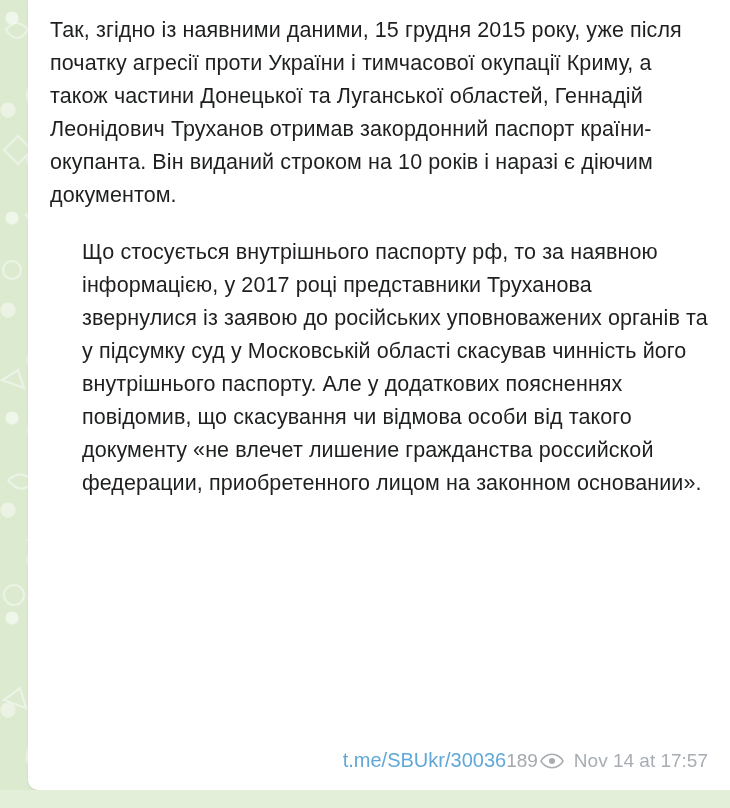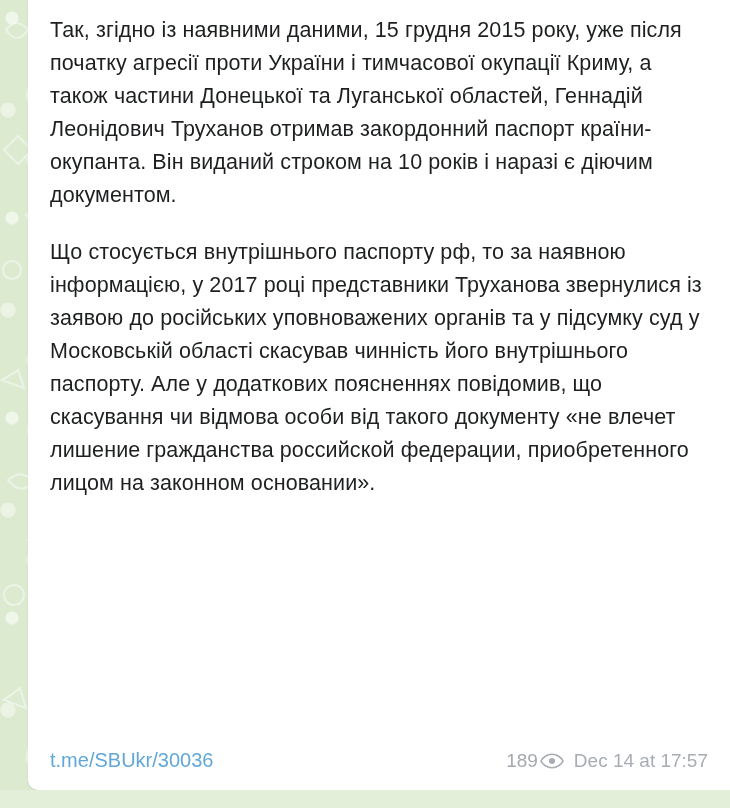--- a/index.html
+++ b/index.html
@@ -43,32 +43,34 @@
     top: 0;
     width: 702px;
     min-height: 790px;
     background: #ffffff;
     border-radius: 0 0 0 10px;
     box-shadow: 0 1px 2px rgba(0,0,0,0.10);
     box-sizing: border-box;
     padding: 14px 22px 10px 22px;
     display: flex;
     flex-direction: column;
+    align-items: flex-end;
   }
 
   .msg-text {
     color: #1d1f20;
     font-size: 21.5px;
     line-height: 33px;
     letter-spacing: 0.1px;
     white-space: pre-wrap;
     word-wrap: break-word;
   }
   .para + .para {
     margin-top: 24px;
+    margin-left: 32px;
   }
 
   #message-footer {
     margin-top: auto;
     display: flex;
     align-items: center;
     padding-top: 14px;
     padding-bottom: 8px;
   }
   #post-link {
@@ -141,18 +143,18 @@
   <div id="message-footer">
     <a id="post-link" href="#">t.me/SBUkr/30036</a>
     <div id="footer-meta">
       <span id="view-count">189</span>
       <span id="eye-icon">
         <svg width="24" height="16" viewBox="0 0 24 16" xmlns="http://www.w3.org/2000/svg">
           <path d="M12 1.2C6.6 1.2 2.3 5.1 1 8c1.3 2.9 5.6 6.8 11 6.8S21.7 10.9 23 8c-1.3-2.9-5.6-6.8-11-6.8z" fill="none" stroke="#a7adb3" stroke-width="1.6"></path>
           <circle cx="12" cy="8" r="3.1" fill="#a7adb3"></circle>
         </svg>
       </span>
-      <span id="timestamp">Dec 14 at 17:57</span>
+      <span id="timestamp">Nov 14 at 17:57</span>
     </div>
   </div>
 </div>
 
 <div id="bottom-bar"></div>
 
 </body></html>

